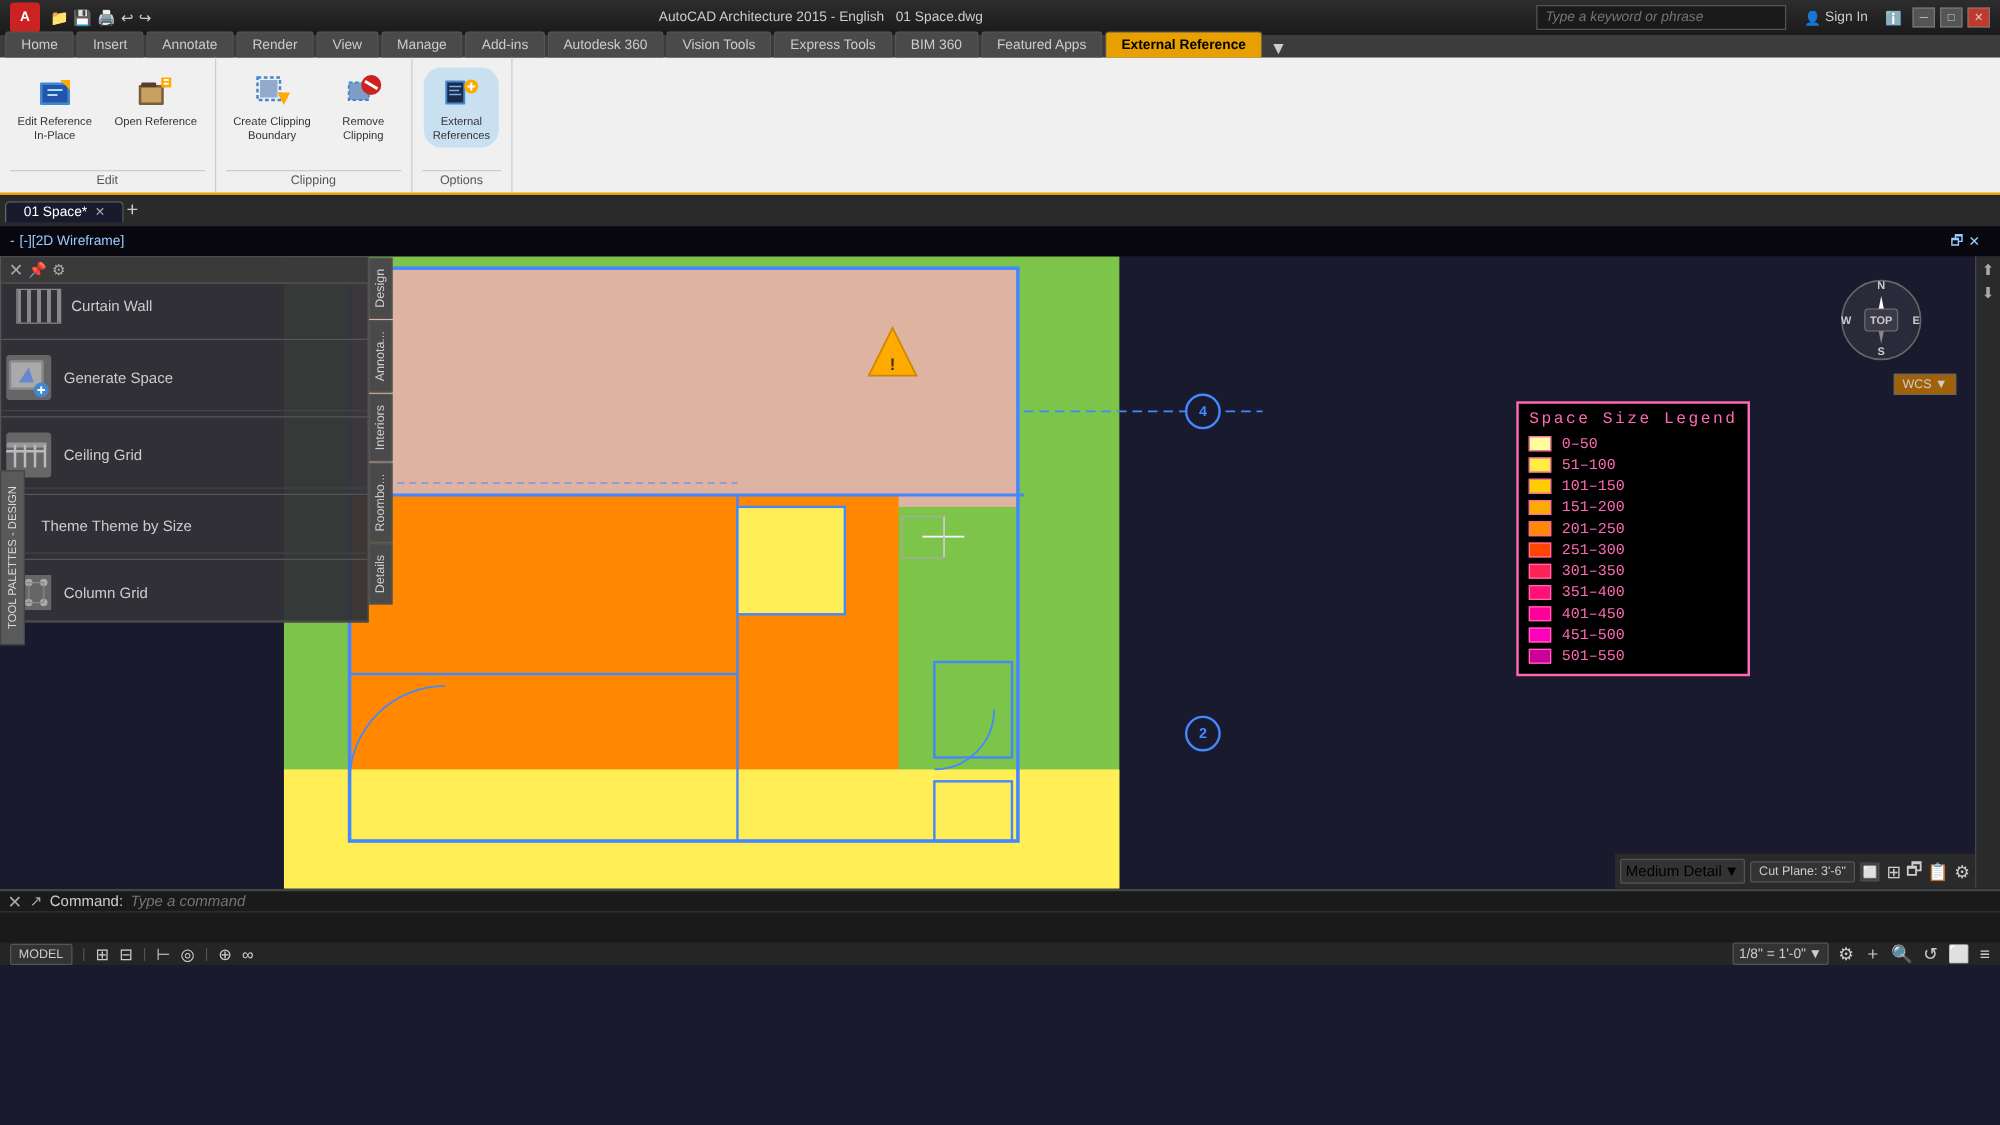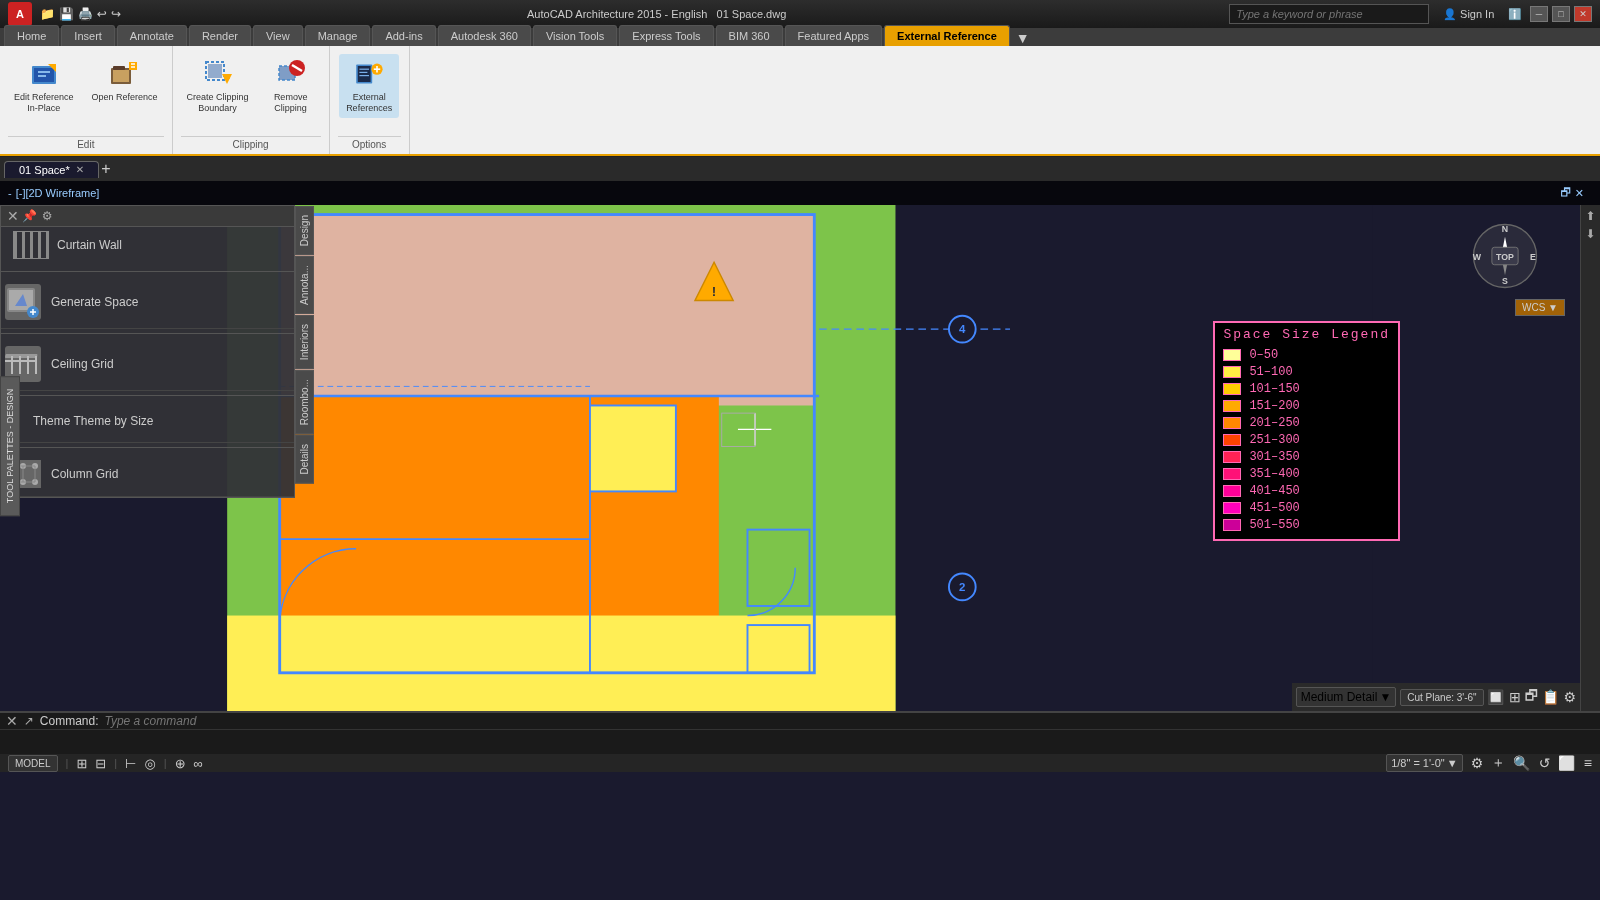--- a/index.html
+++ b/index.html
@@ -99,20 +99,21 @@
       font-size: 10px; color: #333; text-align: center;
       background: transparent; border: none;
     }
     .ribbon-btn .btn-icon {
       width: 32px; height: 32px;
       display: flex; align-items: center; justify-content: center;
       font-size: 22px;
     }
     .ribbon-btn.active-tab-btn {
       background: #c8e0f0;
+      border-radius: 14px;
     }
 
     
     #doc-tabs {
       height: 24px;
       background: #2a2a2a;
       display: flex; align-items: center;
       padding: 0 4px;
       gap: 2px;
     }

